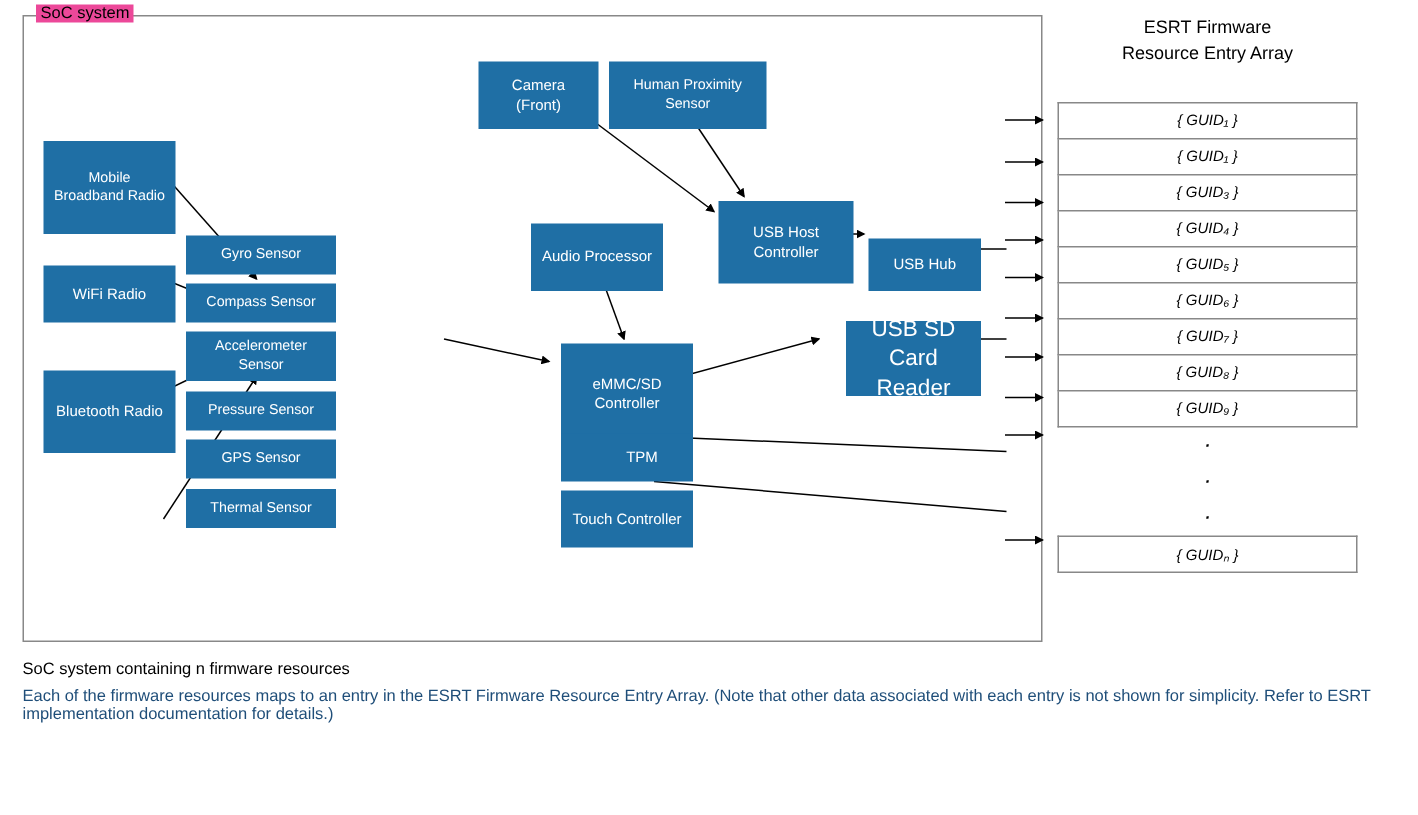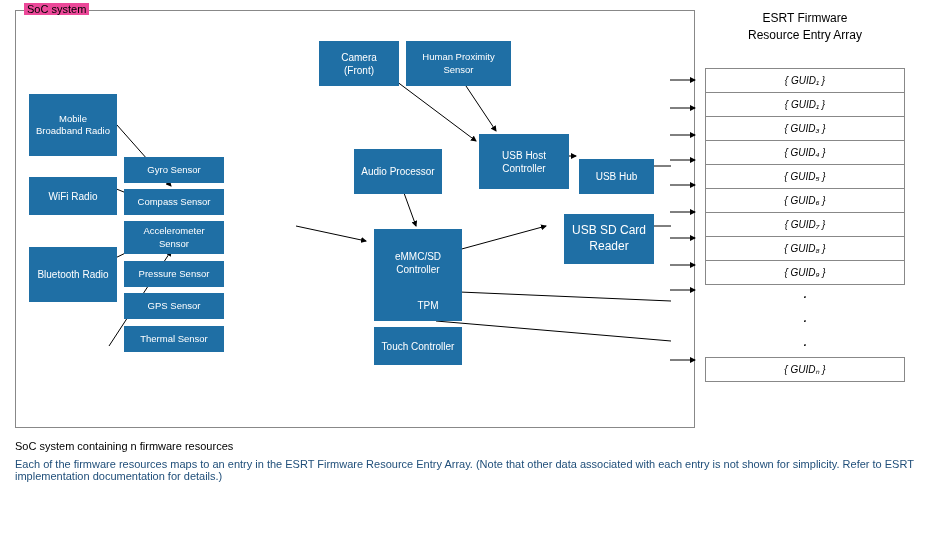--- a/index.html
+++ b/index.html
@@ -187,21 +187,21 @@
           <div class="abs-box blue-box" style="left:350px;top:260px;width:88px;height:32px;padding-left:26px;">TPM</div>
 
           <div class="abs-box blue-box" style="left:350px;top:298px;width:88px;height:38px;">Touch
 Controller</div>
 
           <div class="abs-box blue-box" style="left:455px;top:105px;width:90px;height:55px;">USB Host
 Controller</div>
 
           <div class="abs-box blue-box" style="left:555px;top:130px;width:75px;height:35px;">USB Hub</div>
 
-          <div class="abs-box blue-box" style="left:540px;top:185px;width:90px;height:50px;font-size:12px;">USB SD Card
+          <div class="abs-box blue-box" style="left:540px;top:185px;width:90px;height:50px;font-size:15px;">USB SD Card
 Reader</div>
 
         </div>
       </div>
     </div>
 
     <div class="esrt-panel">
       <div class="esrt-title">ESRT Firmware<br>Resource Entry Array</div>
 
       <svg width="30" height="360" style="position:absolute;left:670px;top:30px;">

